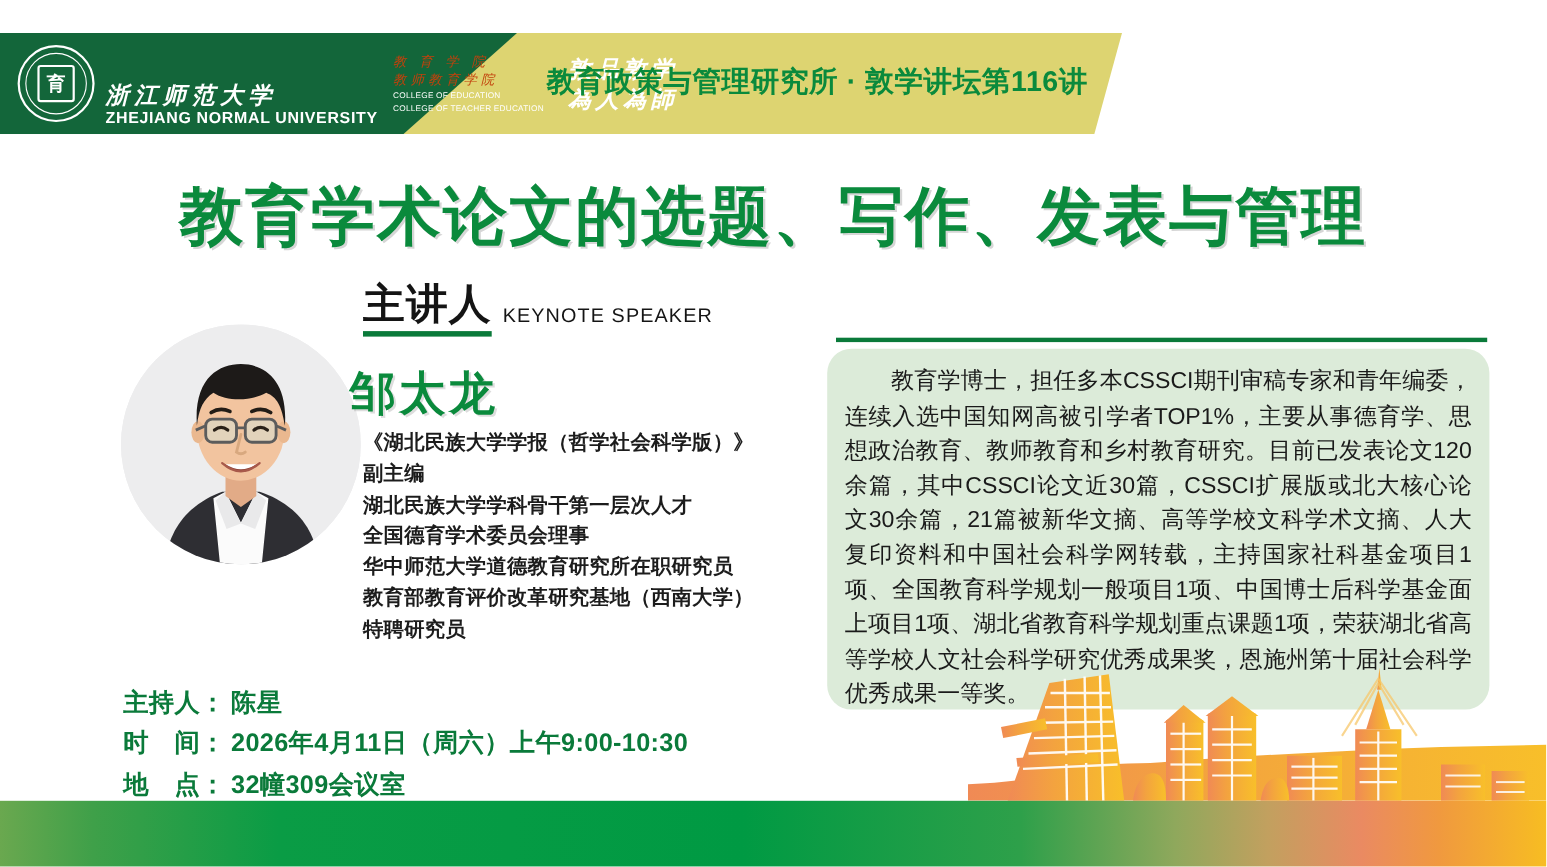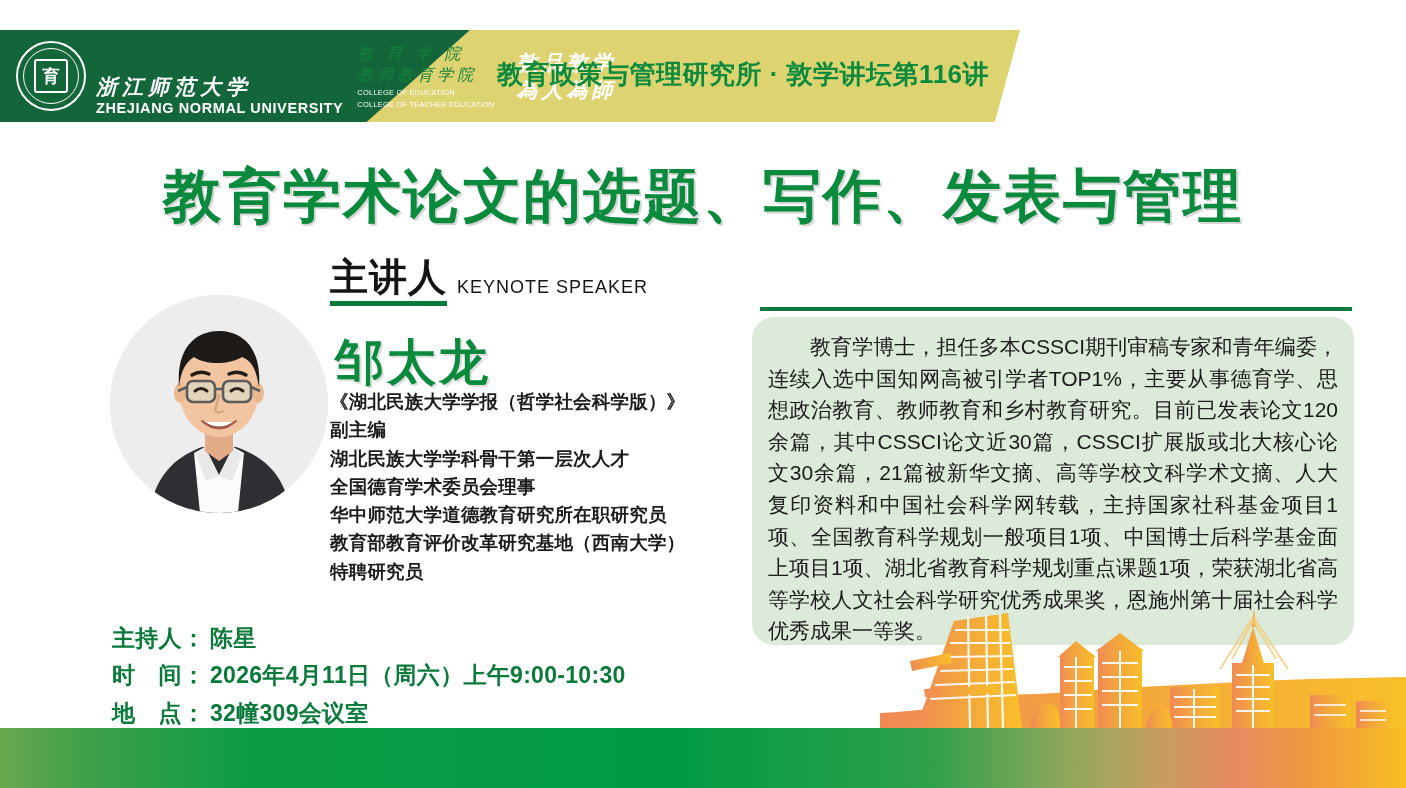--- a/index.html
+++ b/index.html
@@ -53,21 +53,21 @@
     font-size:21px;font-weight:bold;color:#ffffff;line-height:1.05;
     letter-spacing:5px;font-style:italic;white-space:nowrap;margin-top:40px;
   }
   .logo-en{
     font-size:14.5px;font-weight:bold;color:#ffffff;letter-spacing:0.6px;
     white-space:nowrap;margin-top:2px;
   }
   .logo-college{display:flex;flex-direction:column;justify-content:center;margin-left:4px;}
   .logo-college-cn{
     font-family:"DejaVu Serif","Liberation Serif",serif;
-    font-size:16px;color:#15803d;line-height:1.35;letter-spacing:4px;
+    font-size:12px;color:#c2410c;line-height:1.35;letter-spacing:4px;
     font-style:italic;white-space:nowrap;
   }
   .logo-college-en{font-size:7.5px;color:#fff;line-height:1.3;letter-spacing:0.2px;white-space:nowrap;margin-top:2px;}
   .logo-motto{display:flex;flex-direction:column;justify-content:center;margin-left:12px;}
   .logo-motto-line{
     font-family:"DejaVu Serif","Liberation Serif",serif;
     font-size:21px;color:#fff;line-height:1.3;letter-spacing:4px;
     font-style:italic;font-weight:bold;white-space:nowrap;
   }
 
@@ -86,22 +86,22 @@
     display:flex;align-items:flex-end;gap:10px;
   }
   .speaker-heading-cn{
     font-size:38px;font-weight:bold;color:#141414;line-height:1;
     border-bottom:5px solid #0a7a3a;padding-bottom:5px;letter-spacing:1px;
   }
   .speaker-heading-en{
     font-size:18px;color:#141414;letter-spacing:1px;padding-bottom:8px;white-space:nowrap;
   }
   .speaker-name{
-    position:absolute;left:335px;top:330px;
-    font-size:49px;font-weight:bold;color:#0a8a3c;letter-spacing:3px;
+    position:absolute;left:318px;top:330px;
+    font-size:42px;font-weight:bold;color:#0a8a3c;letter-spacing:3px;
     text-shadow:2px 2px 0 rgba(120,120,120,0.25);
   }
   .speaker-creds{
     position:absolute;left:330px;top:388px;width:430px;
     font-size:18.5px;font-weight:bold;color:#1c1c1c;line-height:1.53;
     letter-spacing:0.2px;
   }
   .speaker-creds div{white-space:nowrap;}
 
   

